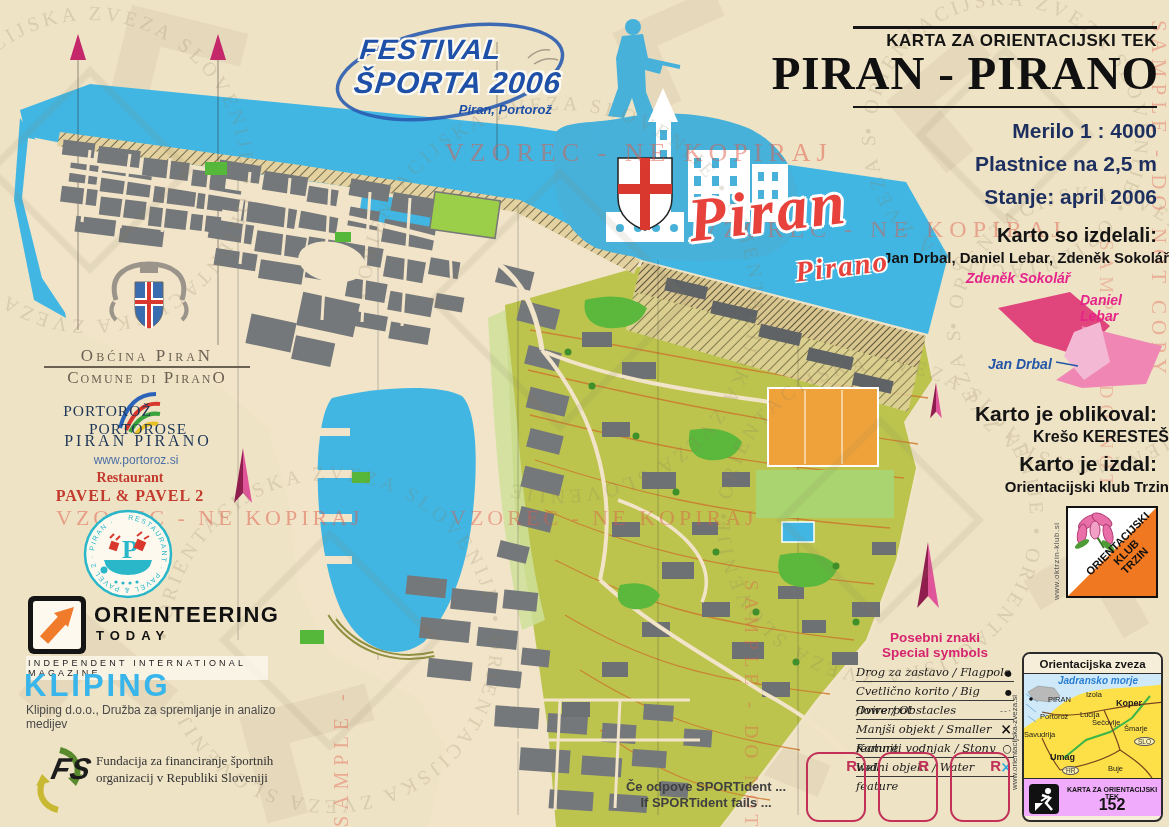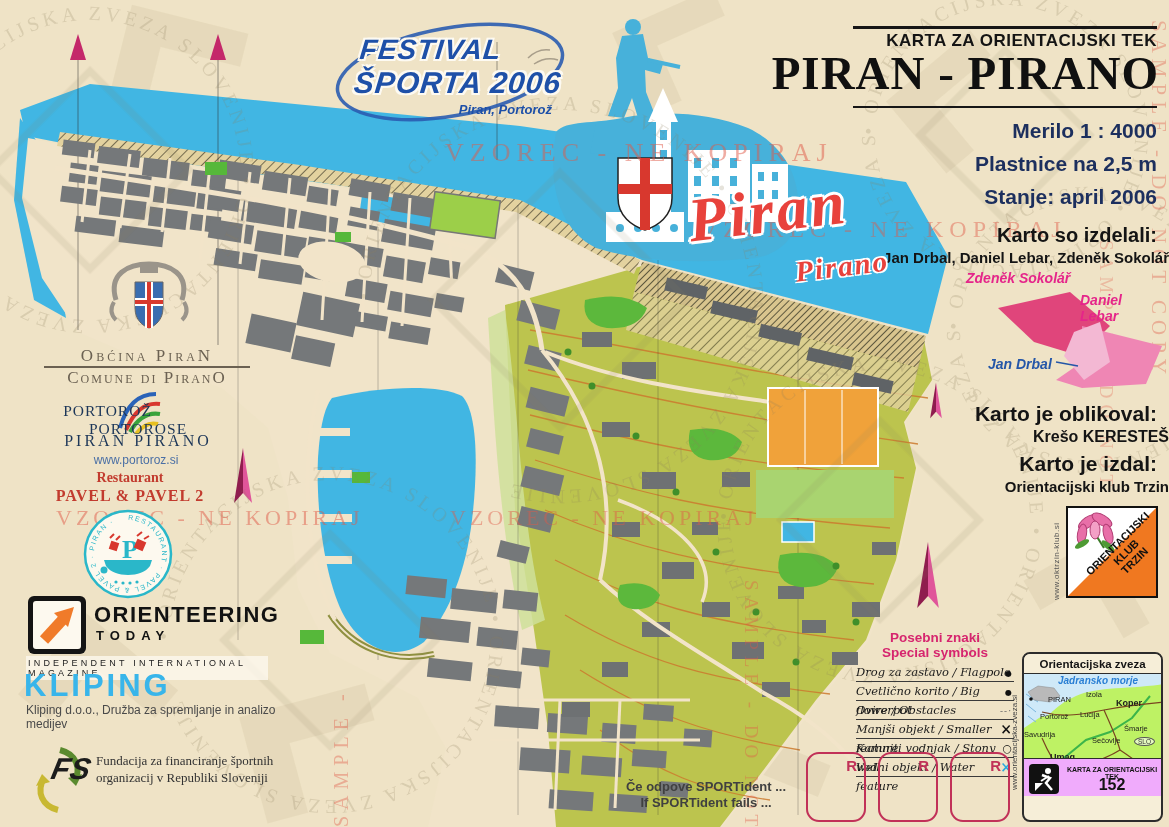--- a/index.html
+++ b/index.html
@@ -41,21 +41,21 @@
   .leg-sym[data-sym="dot"]::before { content:"●"; font-size:8px; color:#111; }
   .leg-sym[data-sym="dashes"]::before { content:"--·"; font-size:9px; color:#666; letter-spacing:1px; }
   .leg-sym[data-sym="x-black"]::before { content:"×"; font-weight:800; font-size:14px; color:#111; }
   .leg-sym[data-sym="circle"]::before { content:"○"; font-weight:700; font-size:11px; color:#111; }
   .leg-sym[data-sym="x-blue"]::before { content:"×"; font-weight:800; font-size:14px; color:#2aa7dc; }
   #ozs-url { left:1010px; top:660px; height:130px; font-size:8px; color:#444; }
 
   
   #ozs-box { left:1022px; top:652px; width:141px; height:170px; background:#f6eed8; border:2px solid #2c2c2c; border-radius:8px; overflow:hidden; }
   #ozs-head { height:20px; line-height:20px; text-align:center; font-size:11.5px; font-weight:800; color:#141414; border-bottom:1.5px solid #2c2c2c; background:#f6eed8;}
-  #ozs-map { position:relative; width:100%; height:84px; background:#bef264; overflow:hidden;}
+  #ozs-map { position:relative; width:100%; height:104px; background:#fde047; overflow:hidden;}
   .town { position:absolute; font-size:7.5px; color:#1c1c1c; }
   .town.big { font-size:9px; font-weight:800; }
   .code { position:absolute; font-size:6.5px; color:#333; border:1px solid #555; border-radius:50%; padding:0 3px; background:rgba(255,255,255,.6);}
   #ozs-sea-label { position:absolute; left:34px; top:1px; font-size:10px; font-weight:700; font-style:italic; color:#2a7fd4; }
   #ozs-foot { position:relative; height:38px; border-top:1.5px solid #2c2c2c; background:#f0abfc; }
   #ozs-icon { position:absolute; left:5px; top:5px; }
   #ozs-foot-label { position:absolute; left:40px; top:7px; width:96px; text-align:center; font-size:7px; font-weight:800; color:#141414; }
   #ozs-number { position:absolute; left:40px; top:17px; width:96px; text-align:center; font-size:16px; font-weight:800; color:#141414; }
 
   
@@ -550,21 +550,21 @@
           <path d="M36,96 C30,88 24,78 18,64"></path>
         </g>
       </svg>
       <div id="ozs-sea-label">Jadransko morje</div>
       <div class="town" style="left:24px;top:21px;">PIRAN</div>
       <div class="town" style="left:62px;top:16px;">Izola</div>
       <div class="town big" style="left:92px;top:24px;">Koper</div>
       <div class="town" style="left:16px;top:38px;">Portorož</div>
       <div class="town" style="left:56px;top:36px;">Lucija</div>
       <div class="town" style="left:100px;top:50px;">Šmarje</div>
-      <div class="town" style="left:68px;top:62px;">Sečovlje</div>
+      <div class="town" style="left:68px;top:44px;">Sečovlje</div>
       <div class="town" style="left:0px;top:56px;">Savudrija</div>
       <div class="town big" style="left:26px;top:78px;">Umag</div>
       <div class="town" style="left:84px;top:90px;">Buje</div>
       <div class="code" style="left:110px;top:63px;">SLO</div>
       <div class="code" style="left:38px;top:92px;">HR</div>
     </div>
     <div id="ozs-foot">
       <svg id="ozs-icon" width="30" height="30">
         <rect width="30" height="30" rx="4" fill="#111"></rect>
         <circle cx="19" cy="7" r="3" fill="#fff"></circle>

